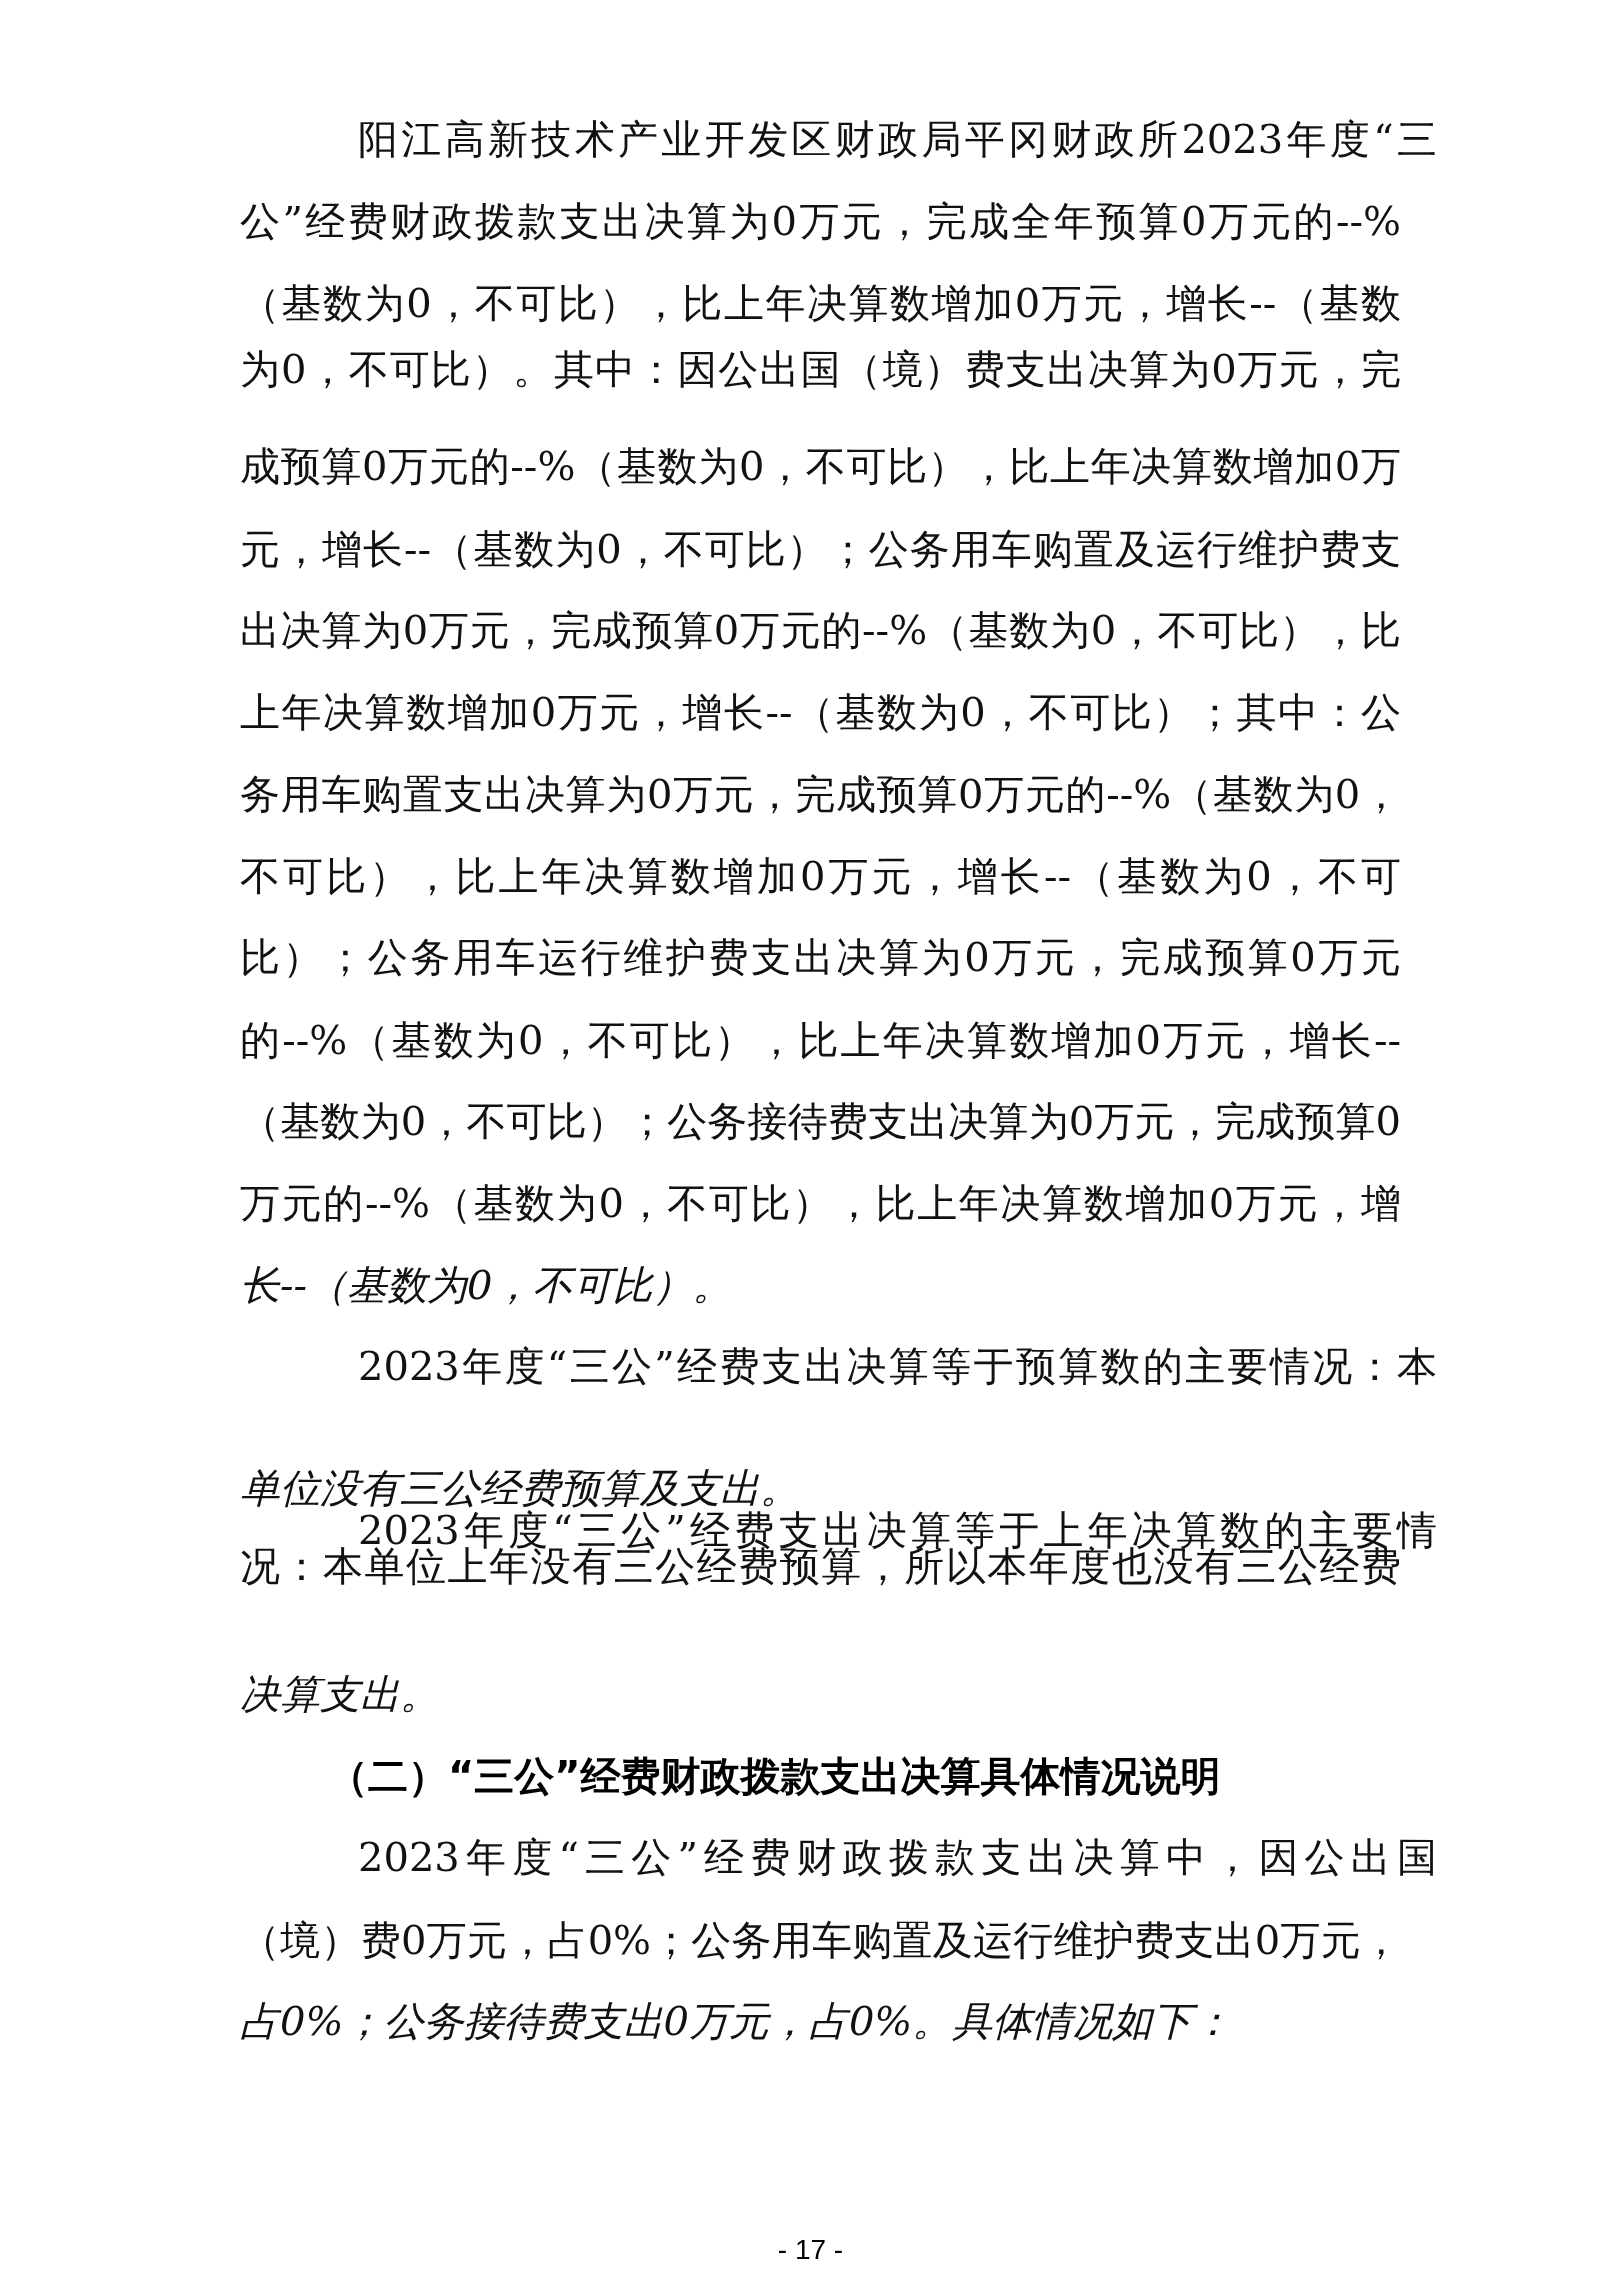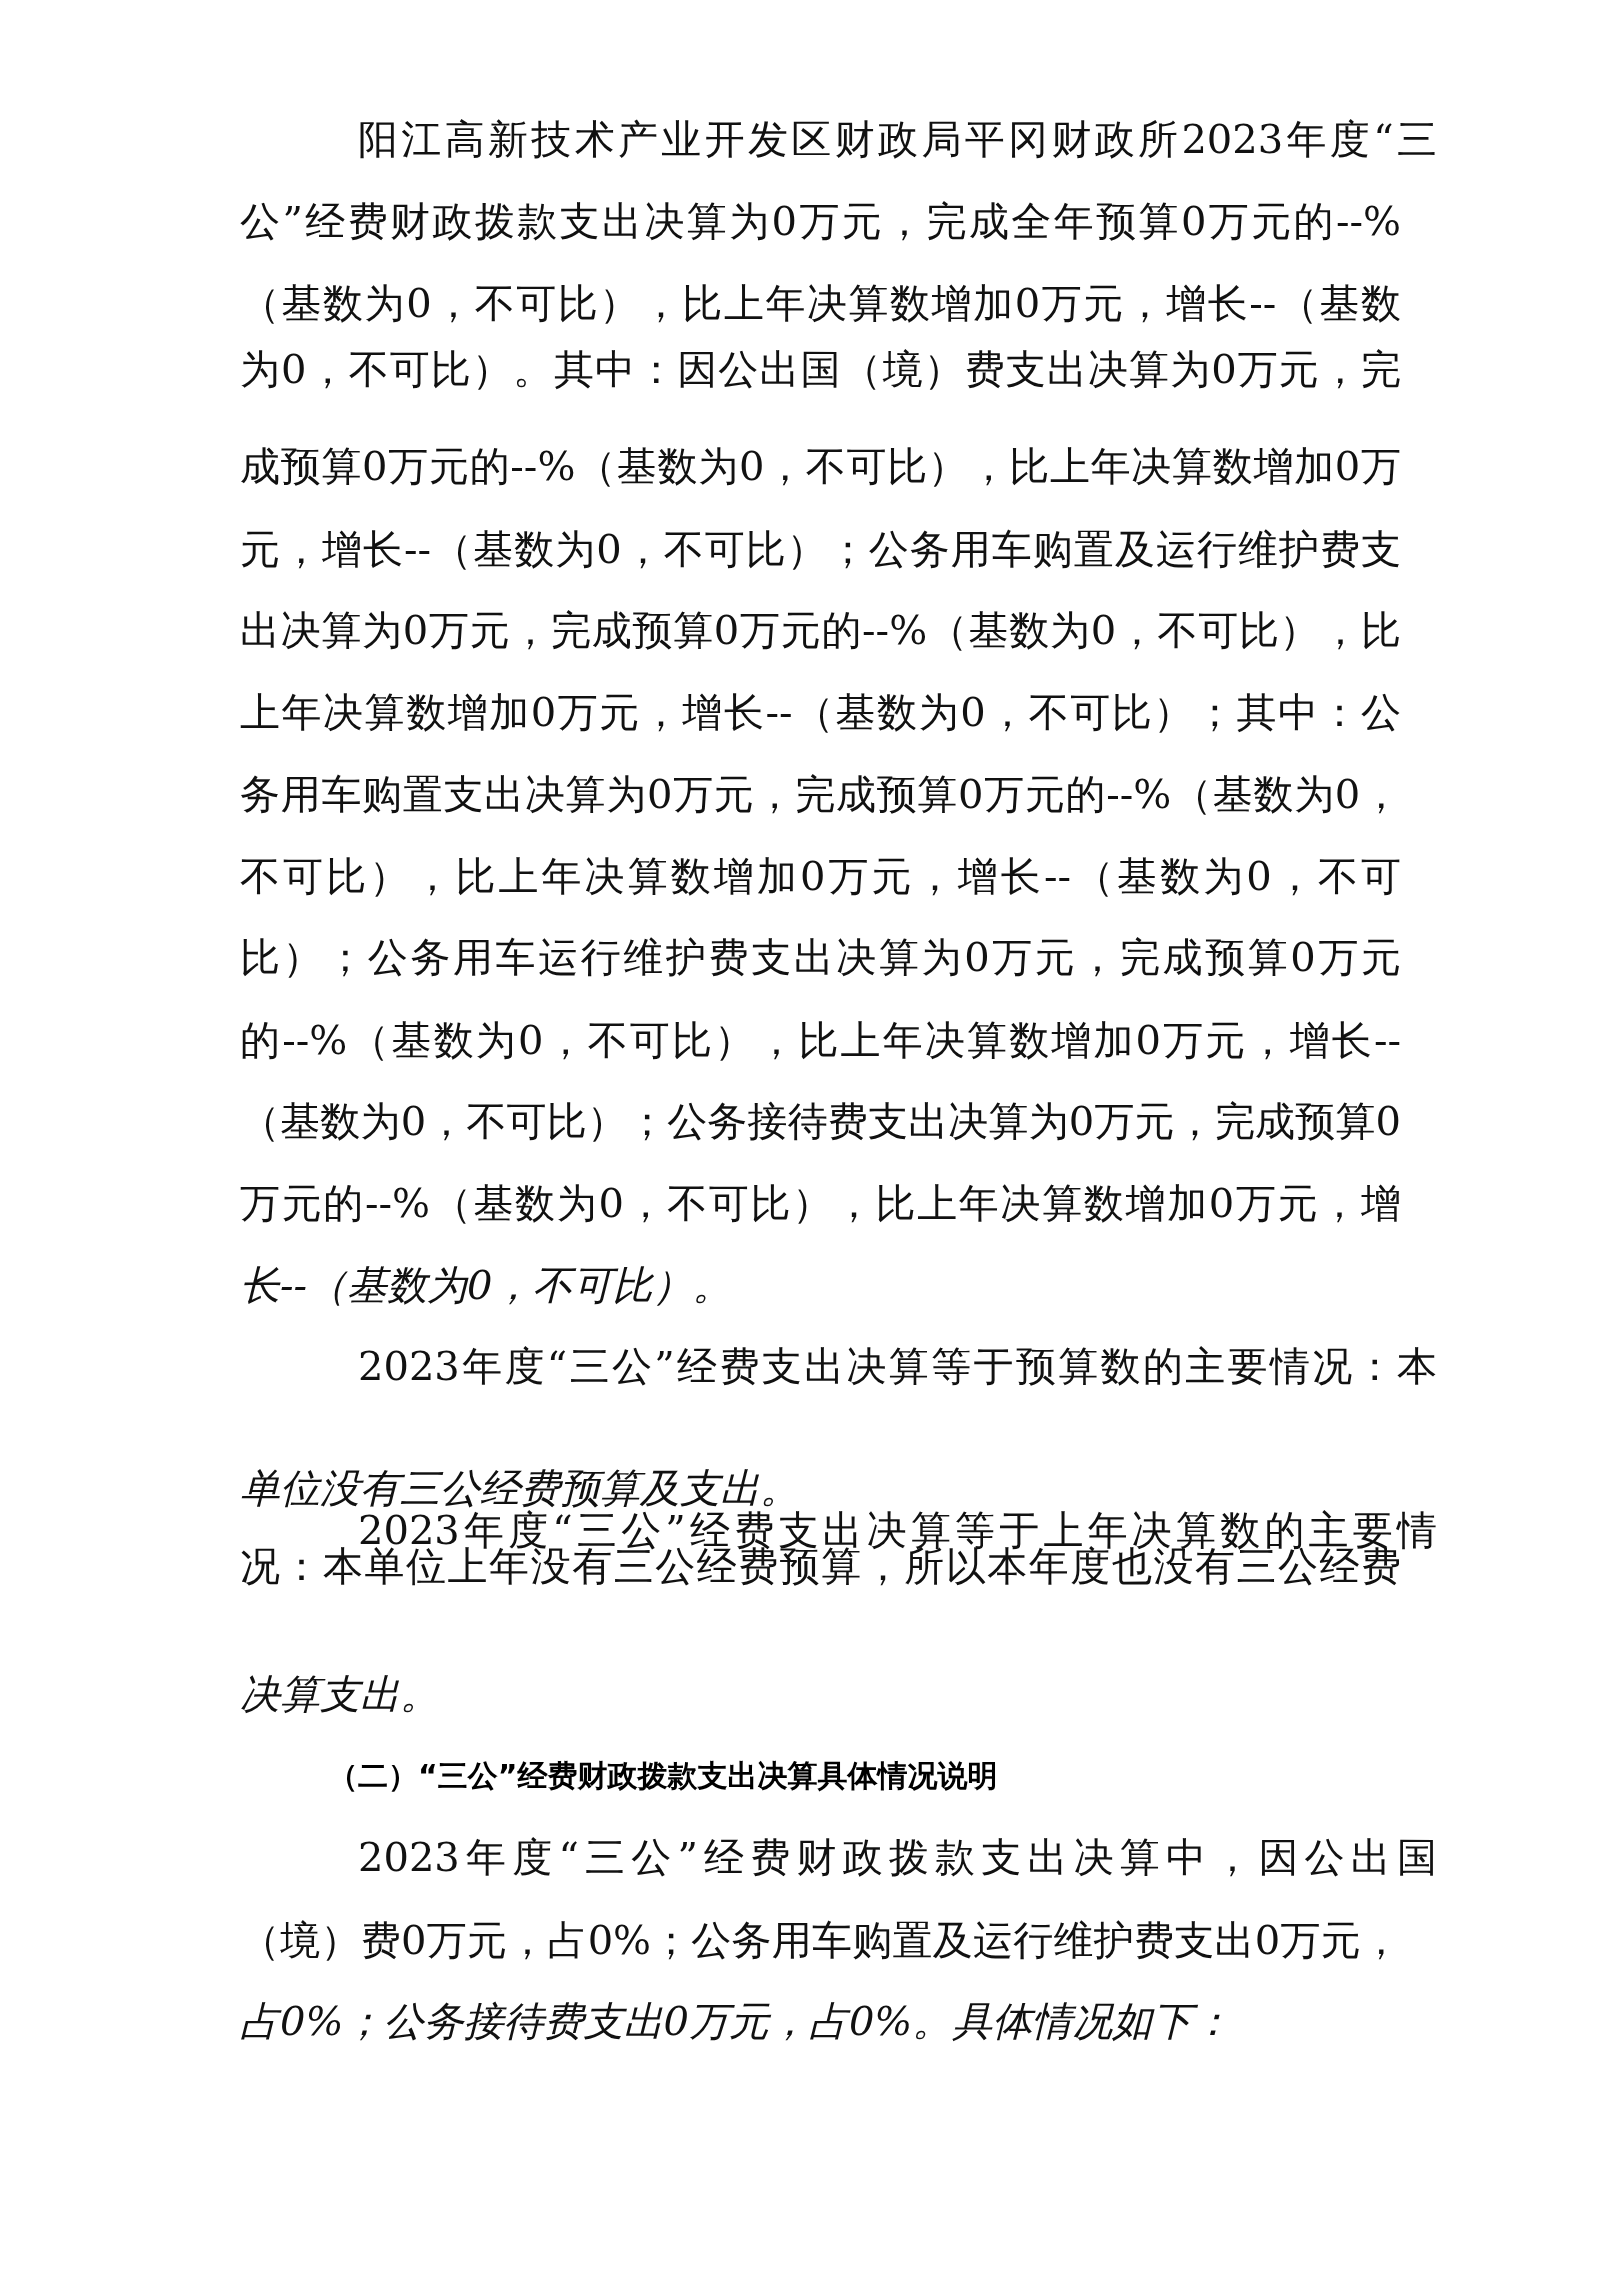--- a/index.html
+++ b/index.html
@@ -15,21 +15,21 @@
     font-size: 40px;
     white-space: nowrap;
     text-align: justify; text-align-last: justify;
     color: #111111;
   }
   .line.last { text-align-last: left; font-style: italic; }
   .line.indent { left: 322px; width: 1079px; margin-left: 36px; }
   .heading {
     position: absolute; left: 328px; width: 931px;
     height: 82px; line-height: 82px;
-    font-size: 30px; font-weight: bold;
+    font-size: 40px; font-weight: bold;
     white-space: nowrap; color: #000000;
     font-family: "DejaVu Sans", "Liberation Sans", sans-serif;
   }
   .page-number {
     position: absolute; left: 0; width: 1621px; top: 2230px;
     text-align: center; font-size: 28px; line-height: 39px;
     font-family: "Liberation Sans", "DejaVu Sans", sans-serif; color: #000;
   }
 </style>
 </head>
@@ -67,14 +67,15 @@
   </div>
 
   <div class="heading" style="top:1735px">（二）“三公”经费财政拨款支出决算具体情况说明</div>
 
   <div>
     <div class="line indent" style="top:1816px">2023年度“三公”经费财政拨款支出决算中，因公出国</div>
     <div class="line" style="top:1899px">（境）费0万元，占0%；公务用车购置及运行维护费支出0万元，</div>
     <div class="line last" style="top:1980px">占0%；公务接待费支出0万元，占0%。具体情况如下：</div>
   </div>
 
+  <div class="page-number">- 17 -</div>
 </div>
 
 
 </body></html>

